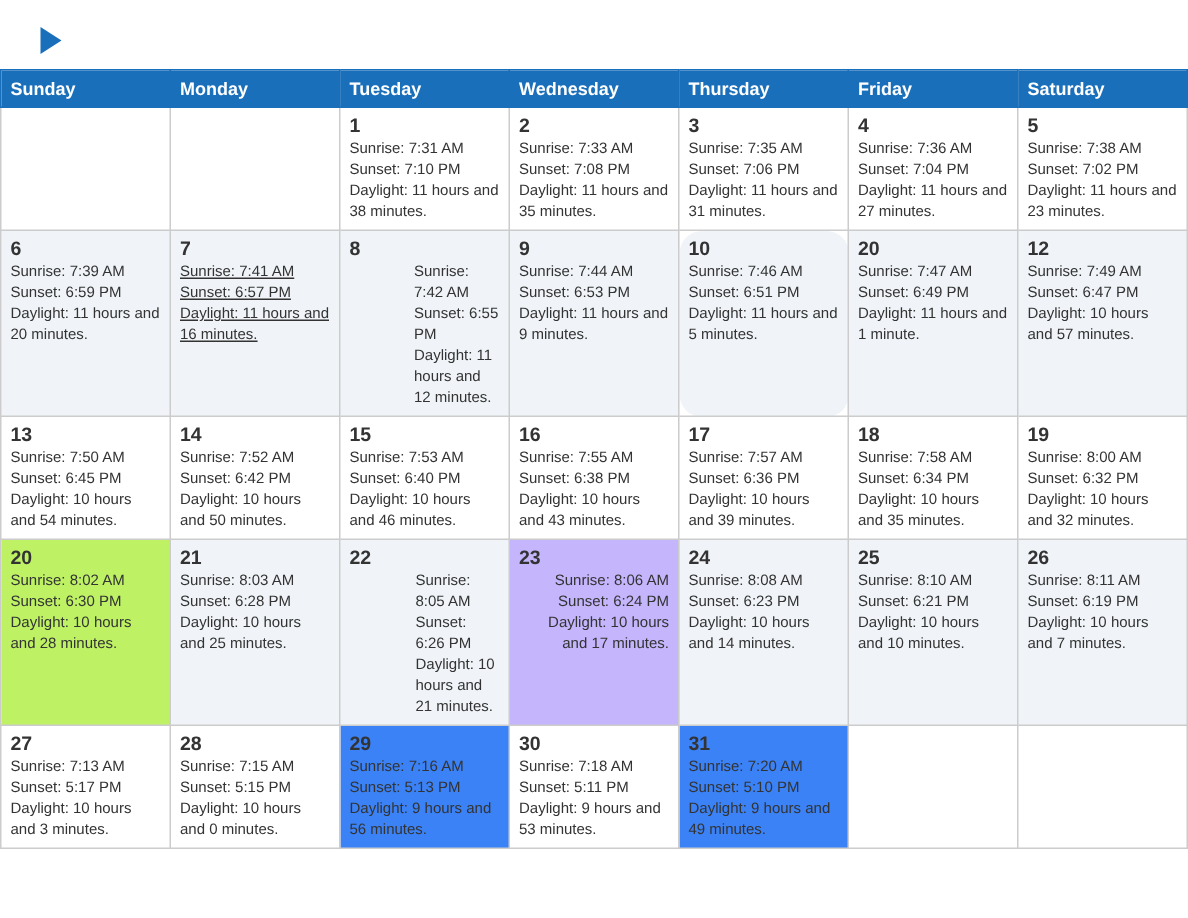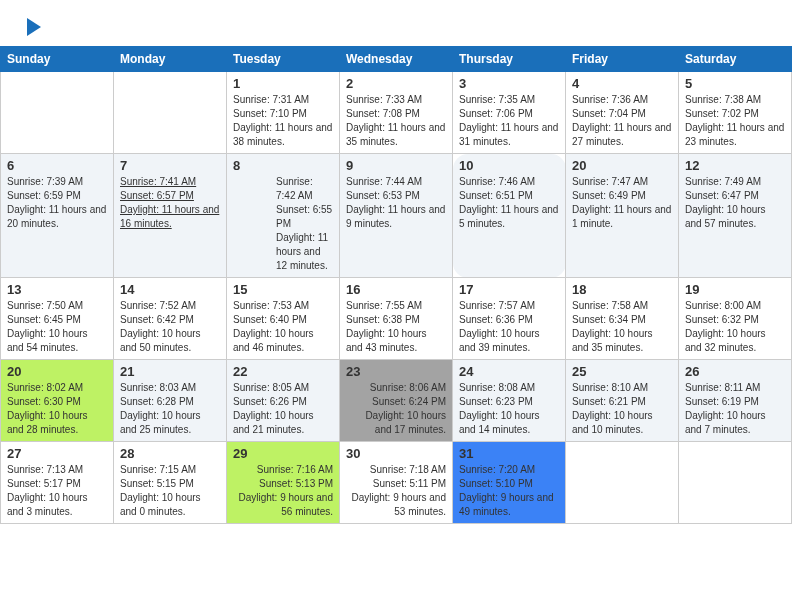--- a/index.html
+++ b/index.html
@@ -270,25 +270,25 @@
 Daylight: 10 hours and 28 minutes.</div>
           </td>
           <td style="background: rgb(240, 244, 248);">
             <span class="day-number">21</span>
             <div class="day-info" style="white-space: pre-line;">Sunrise: 8:03 AM
 Sunset: 6:28 PM
 Daylight: 10 hours and 25 minutes.</div>
           </td>
           <td style="background: rgb(240, 244, 248);">
             <span class="day-number">22</span>
-            <div class="day-info" style="white-space: pre-line;">Sunrise: 8:05 AM
+            <div class="day-info" style="white-space: pre-line; margin-left: 44px;">Sunrise: 8:05 AM
 Sunset: 6:26 PM
 Daylight: 10 hours and 21 minutes.</div>
           </td>
-          <td style="background: #a3a3a3;">
+          <td style="background: #c4b5fd;">
             <span class="day-number">23</span>
             <div class="day-info" style="white-space: pre-line; text-align: right;">Sunrise: 8:06 AM
 Sunset: 6:24 PM
 Daylight: 10 hours and 17 minutes.</div>
           </td>
           <td style="background: rgb(240, 244, 248);">
             <span class="day-number">24</span>
             <div class="day-info" style="white-space: pre-line;">Sunrise: 8:08 AM
 Sunset: 6:23 PM
 Daylight: 10 hours and 14 minutes.</div>
@@ -312,29 +312,29 @@
             <div class="day-info" style="white-space: pre-line;">Sunrise: 7:13 AM
 Sunset: 5:17 PM
 Daylight: 10 hours and 3 minutes.</div>
           </td>
           <td style="background: rgb(255, 255, 255);">
             <span class="day-number">28</span>
             <div class="day-info" style="white-space: pre-line;">Sunrise: 7:15 AM
 Sunset: 5:15 PM
 Daylight: 10 hours and 0 minutes.</div>
           </td>
-          <td style="background: #bef264;">
+          <td style="background: #3b82f6;">
             <span class="day-number">29</span>
-            <div class="day-info" style="white-space: pre-line; text-align: right;">Sunrise: 7:16 AM
+            <div class="day-info" style="white-space: pre-line;">Sunrise: 7:16 AM
 Sunset: 5:13 PM
 Daylight: 9 hours and 56 minutes.</div>
           </td>
           <td style="background: rgb(255, 255, 255);">
             <span class="day-number">30</span>
-            <div class="day-info" style="white-space: pre-line; text-align: right;">Sunrise: 7:18 AM
+            <div class="day-info" style="white-space: pre-line;">Sunrise: 7:18 AM
 Sunset: 5:11 PM
 Daylight: 9 hours and 53 minutes.</div>
           </td>
           <td style="background: #3b82f6;">
             <span class="day-number">31</span>
             <div class="day-info" style="white-space: pre-line;">Sunrise: 7:20 AM
 Sunset: 5:10 PM
 Daylight: 9 hours and 49 minutes.</div>
           </td>
           <td class="empty-cell" style="background: rgb(255, 255, 255);"></td>

